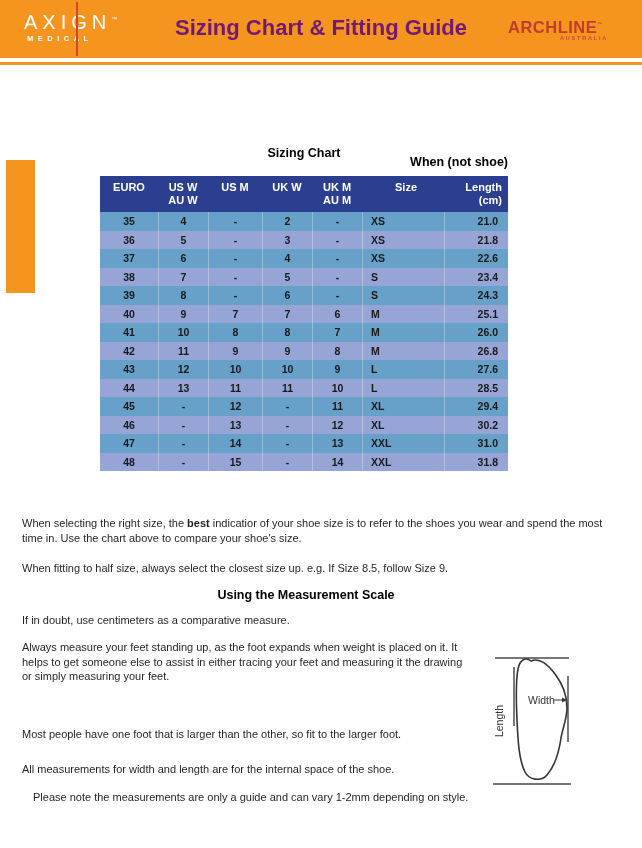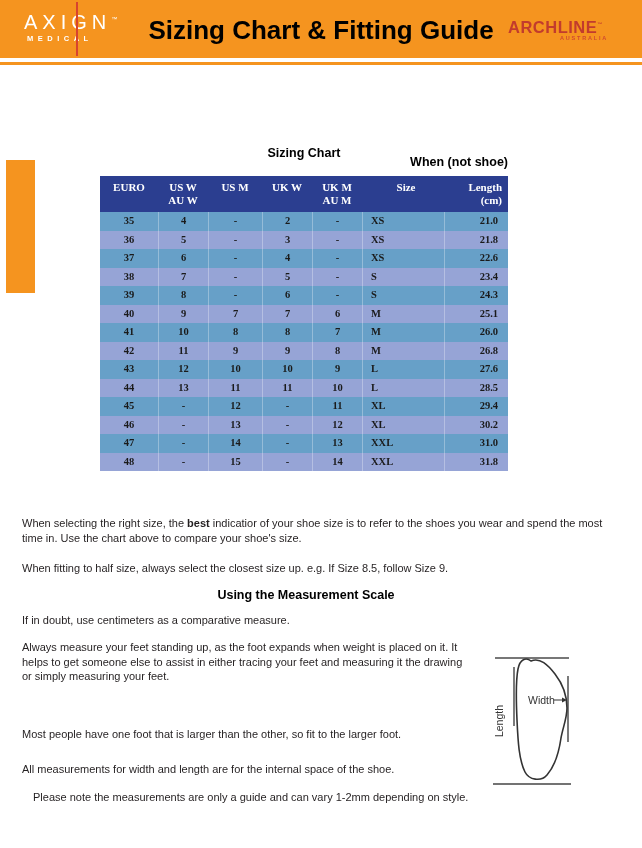--- a/index.html
+++ b/index.html
@@ -14,40 +14,40 @@
   .rule { position:absolute; left:0; top:62px; width:642px; height:3px; background:#f5941f; }
 
   .axign { position:absolute; left:24px; top:9px; width:120px; color:#fff; }
   .axign-name { font-size:20px; letter-spacing:5px; font-weight:400; line-height:20px; }
   .axign-tm { font-size:6px; vertical-align:super; letter-spacing:0; }
   .axign-sub { font-size:7.5px; font-weight:bold; letter-spacing:4.5px; margin-top:2px; padding-left:3px; }
   .axign-line { position:absolute; left:52px; top:-7px; width:2px; height:54px; background:#d8442e; }
 
   .page-title {
     position:absolute; left:50%; top:15px; transform:translateX(-50%);
-    color:#000000; font-size:26px; font-weight:bold; white-space:nowrap;
+    color:#701a75; font-size:22px; font-weight:bold; white-space:nowrap;
   }
   .archline { position:absolute; left:508px; top:16px; width:110px; text-align:left; }
   .archline-name { font-size:16.5px; font-weight:bold; color:#c23b2d; letter-spacing:0.5px; line-height:16px; }
   .archline-tm { font-size:5px; vertical-align:super; }
   .archline-sub { font-size:5.5px; font-weight:bold; color:#d04a30; letter-spacing:1.8px; text-align:right; padding-right:10px; margin-top:0px; }
 
   
   .side-tab { position:absolute; left:6px; top:160px; width:29px; height:133px; background:#f5941f; }
   .side-tab-text {
     position:absolute; left:-46px; top:212px; width:133px; height:29px;
     transform:rotate(-90deg);
     color:#fff; font-weight:bold; font-size:11px; line-height:13px; text-align:center;
   }
 
   
   .chart-title { position:absolute; left:100px; top:146px; width:408px; text-align:center; font-size:12.5px; font-weight:bold; color:#000; }
   .foot-note  { position:absolute; left:100px; top:155px; width:408px; text-align:right; font-size:12.5px; font-weight:bold; color:#000; }
 
-  .stable { position:absolute; left:100px; top:176px; width:408px;font-family:Liberation Serif, serif; }
+  .stable { position:absolute; left:100px; top:176px; width:408px; }
   .thead, .trow { display:grid; grid-template-columns:58px 50px 54px 50px 50px 82px 64px; }
   .thead { background:#2b3e90; height:36px; }
   .hcell { color:#fff; font-weight:bold; font-size:11px; line-height:13px; padding-top:5px; text-align:center; }
   .hcell .l2 { font-weight:bold; }
   .hcell.h5 { text-align:center; padding-left:6px; }
   .hcell.h6 { text-align:right; padding-right:6px; }
 
   .trow { height:18.5px; }
   .row-a { background:#67a0c8; }
   .row-b { background:#96a4d6; }

